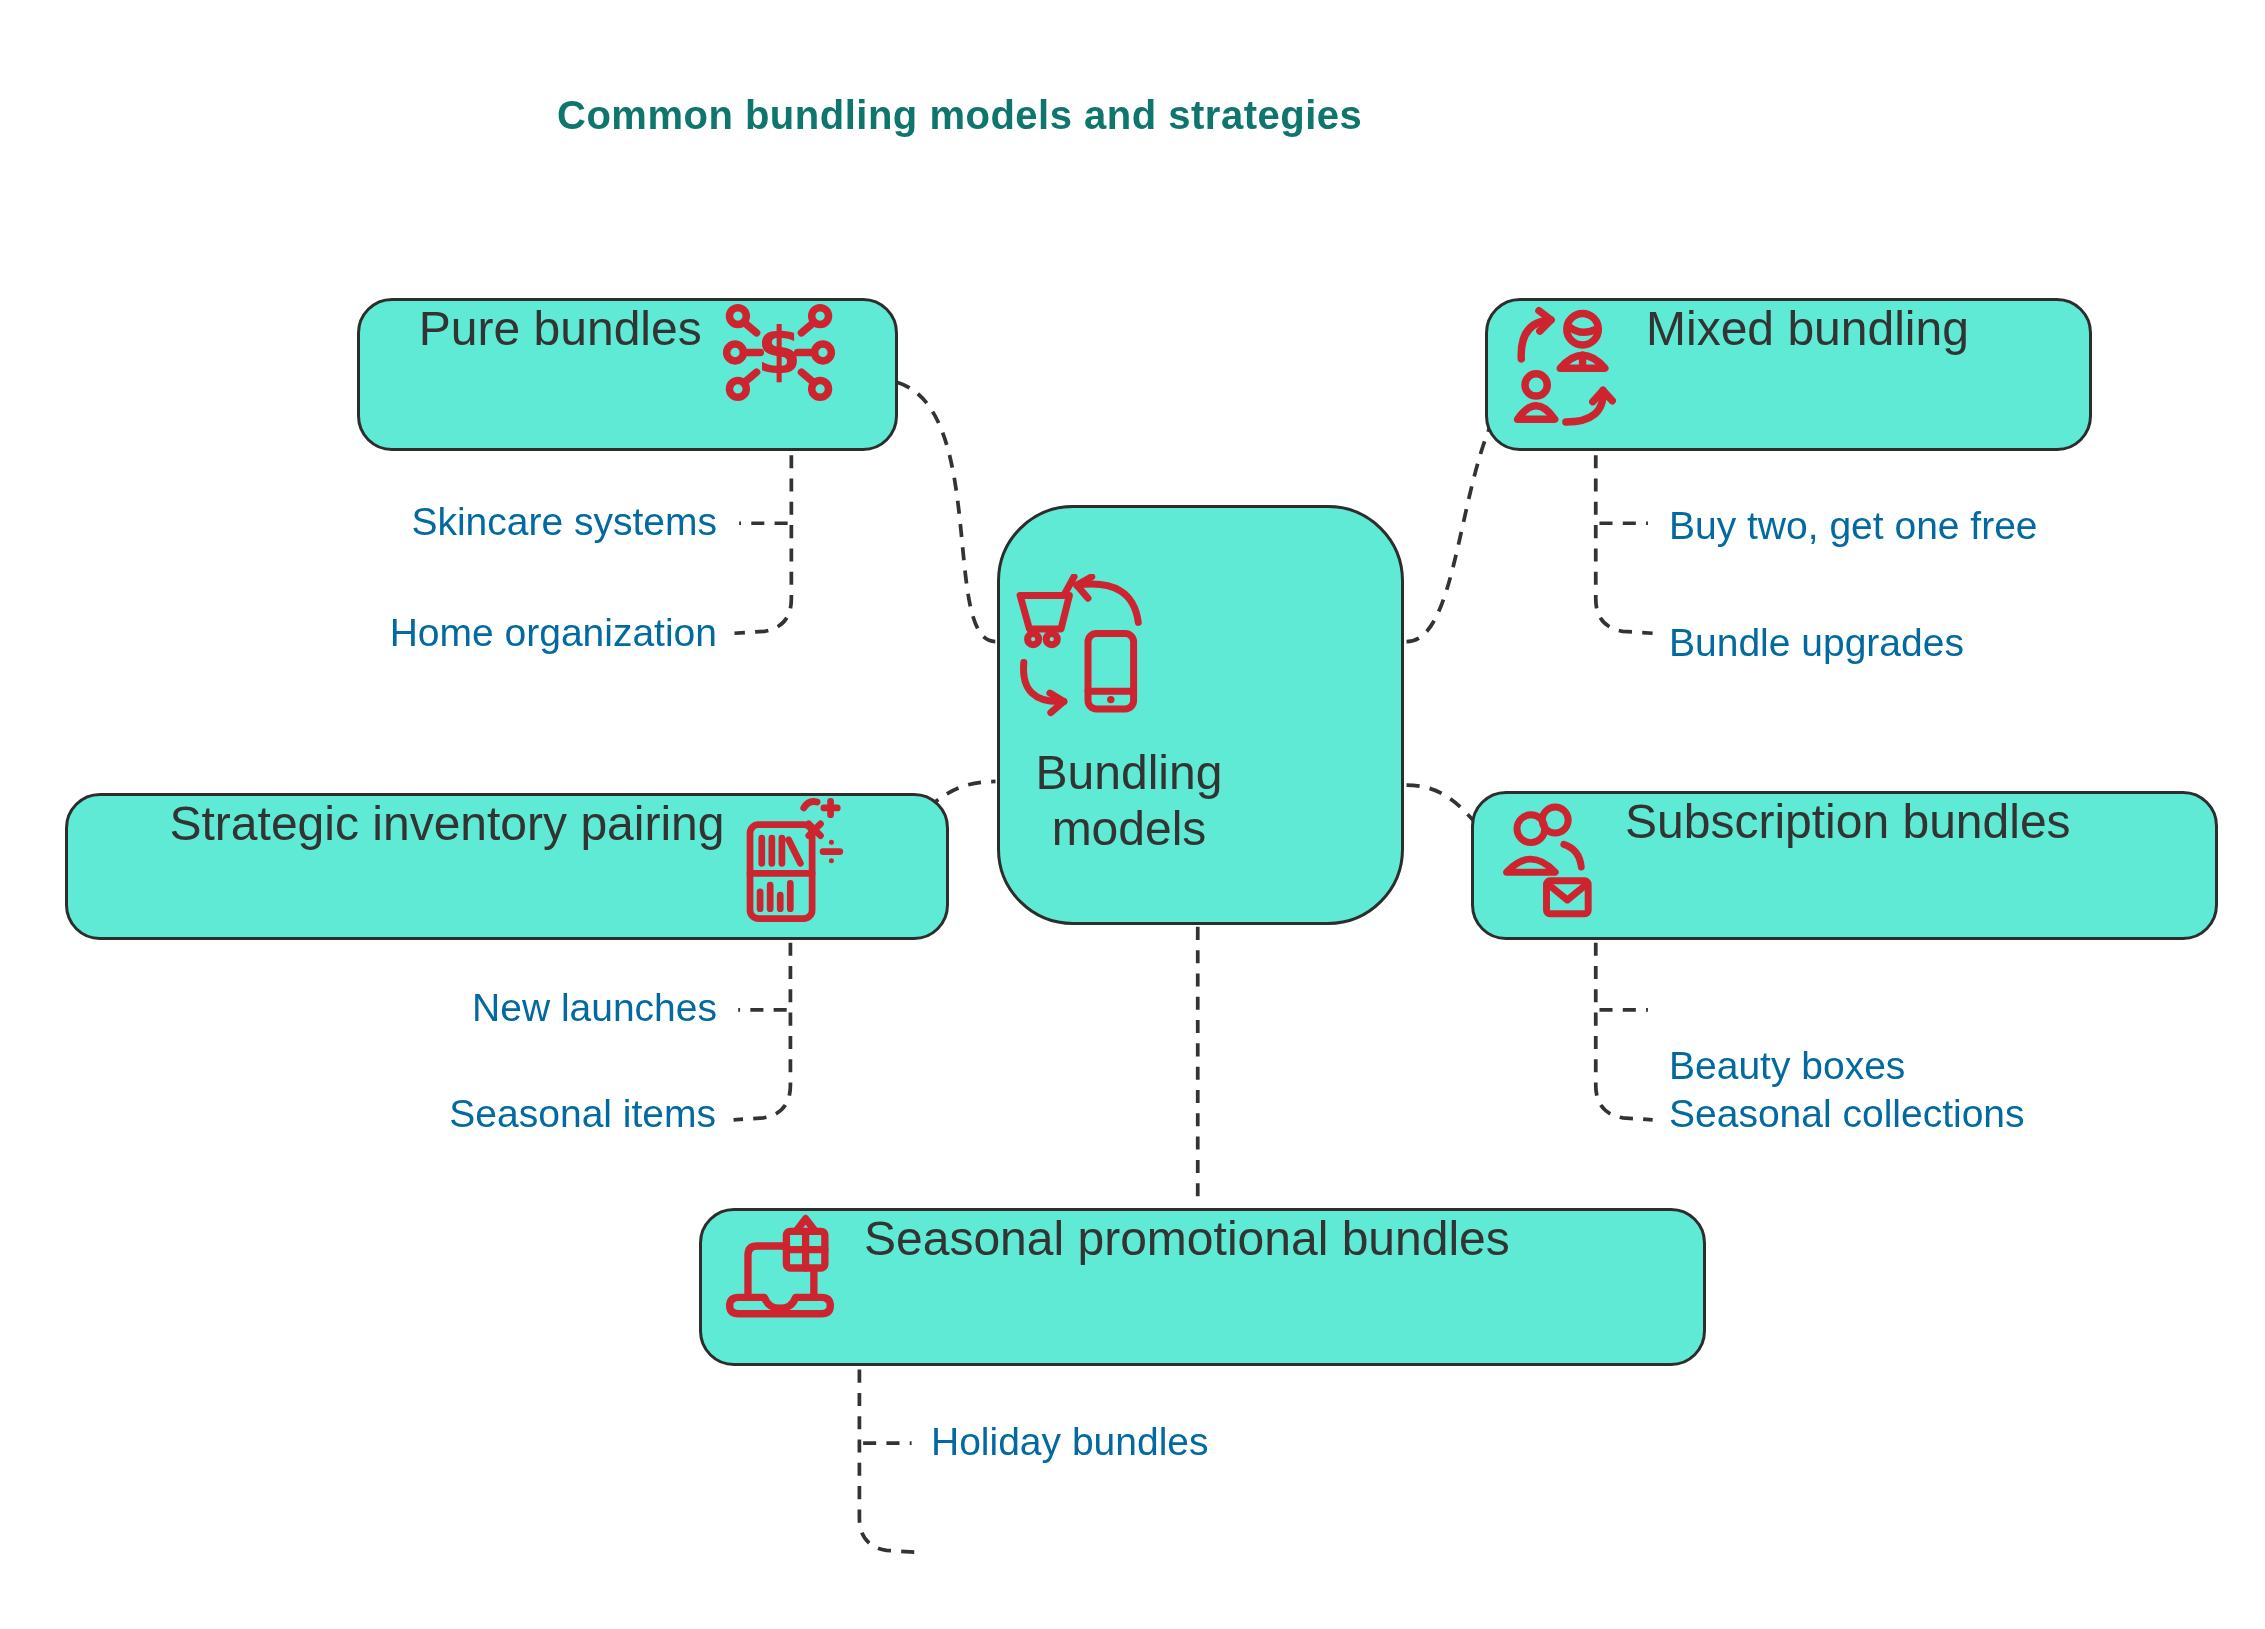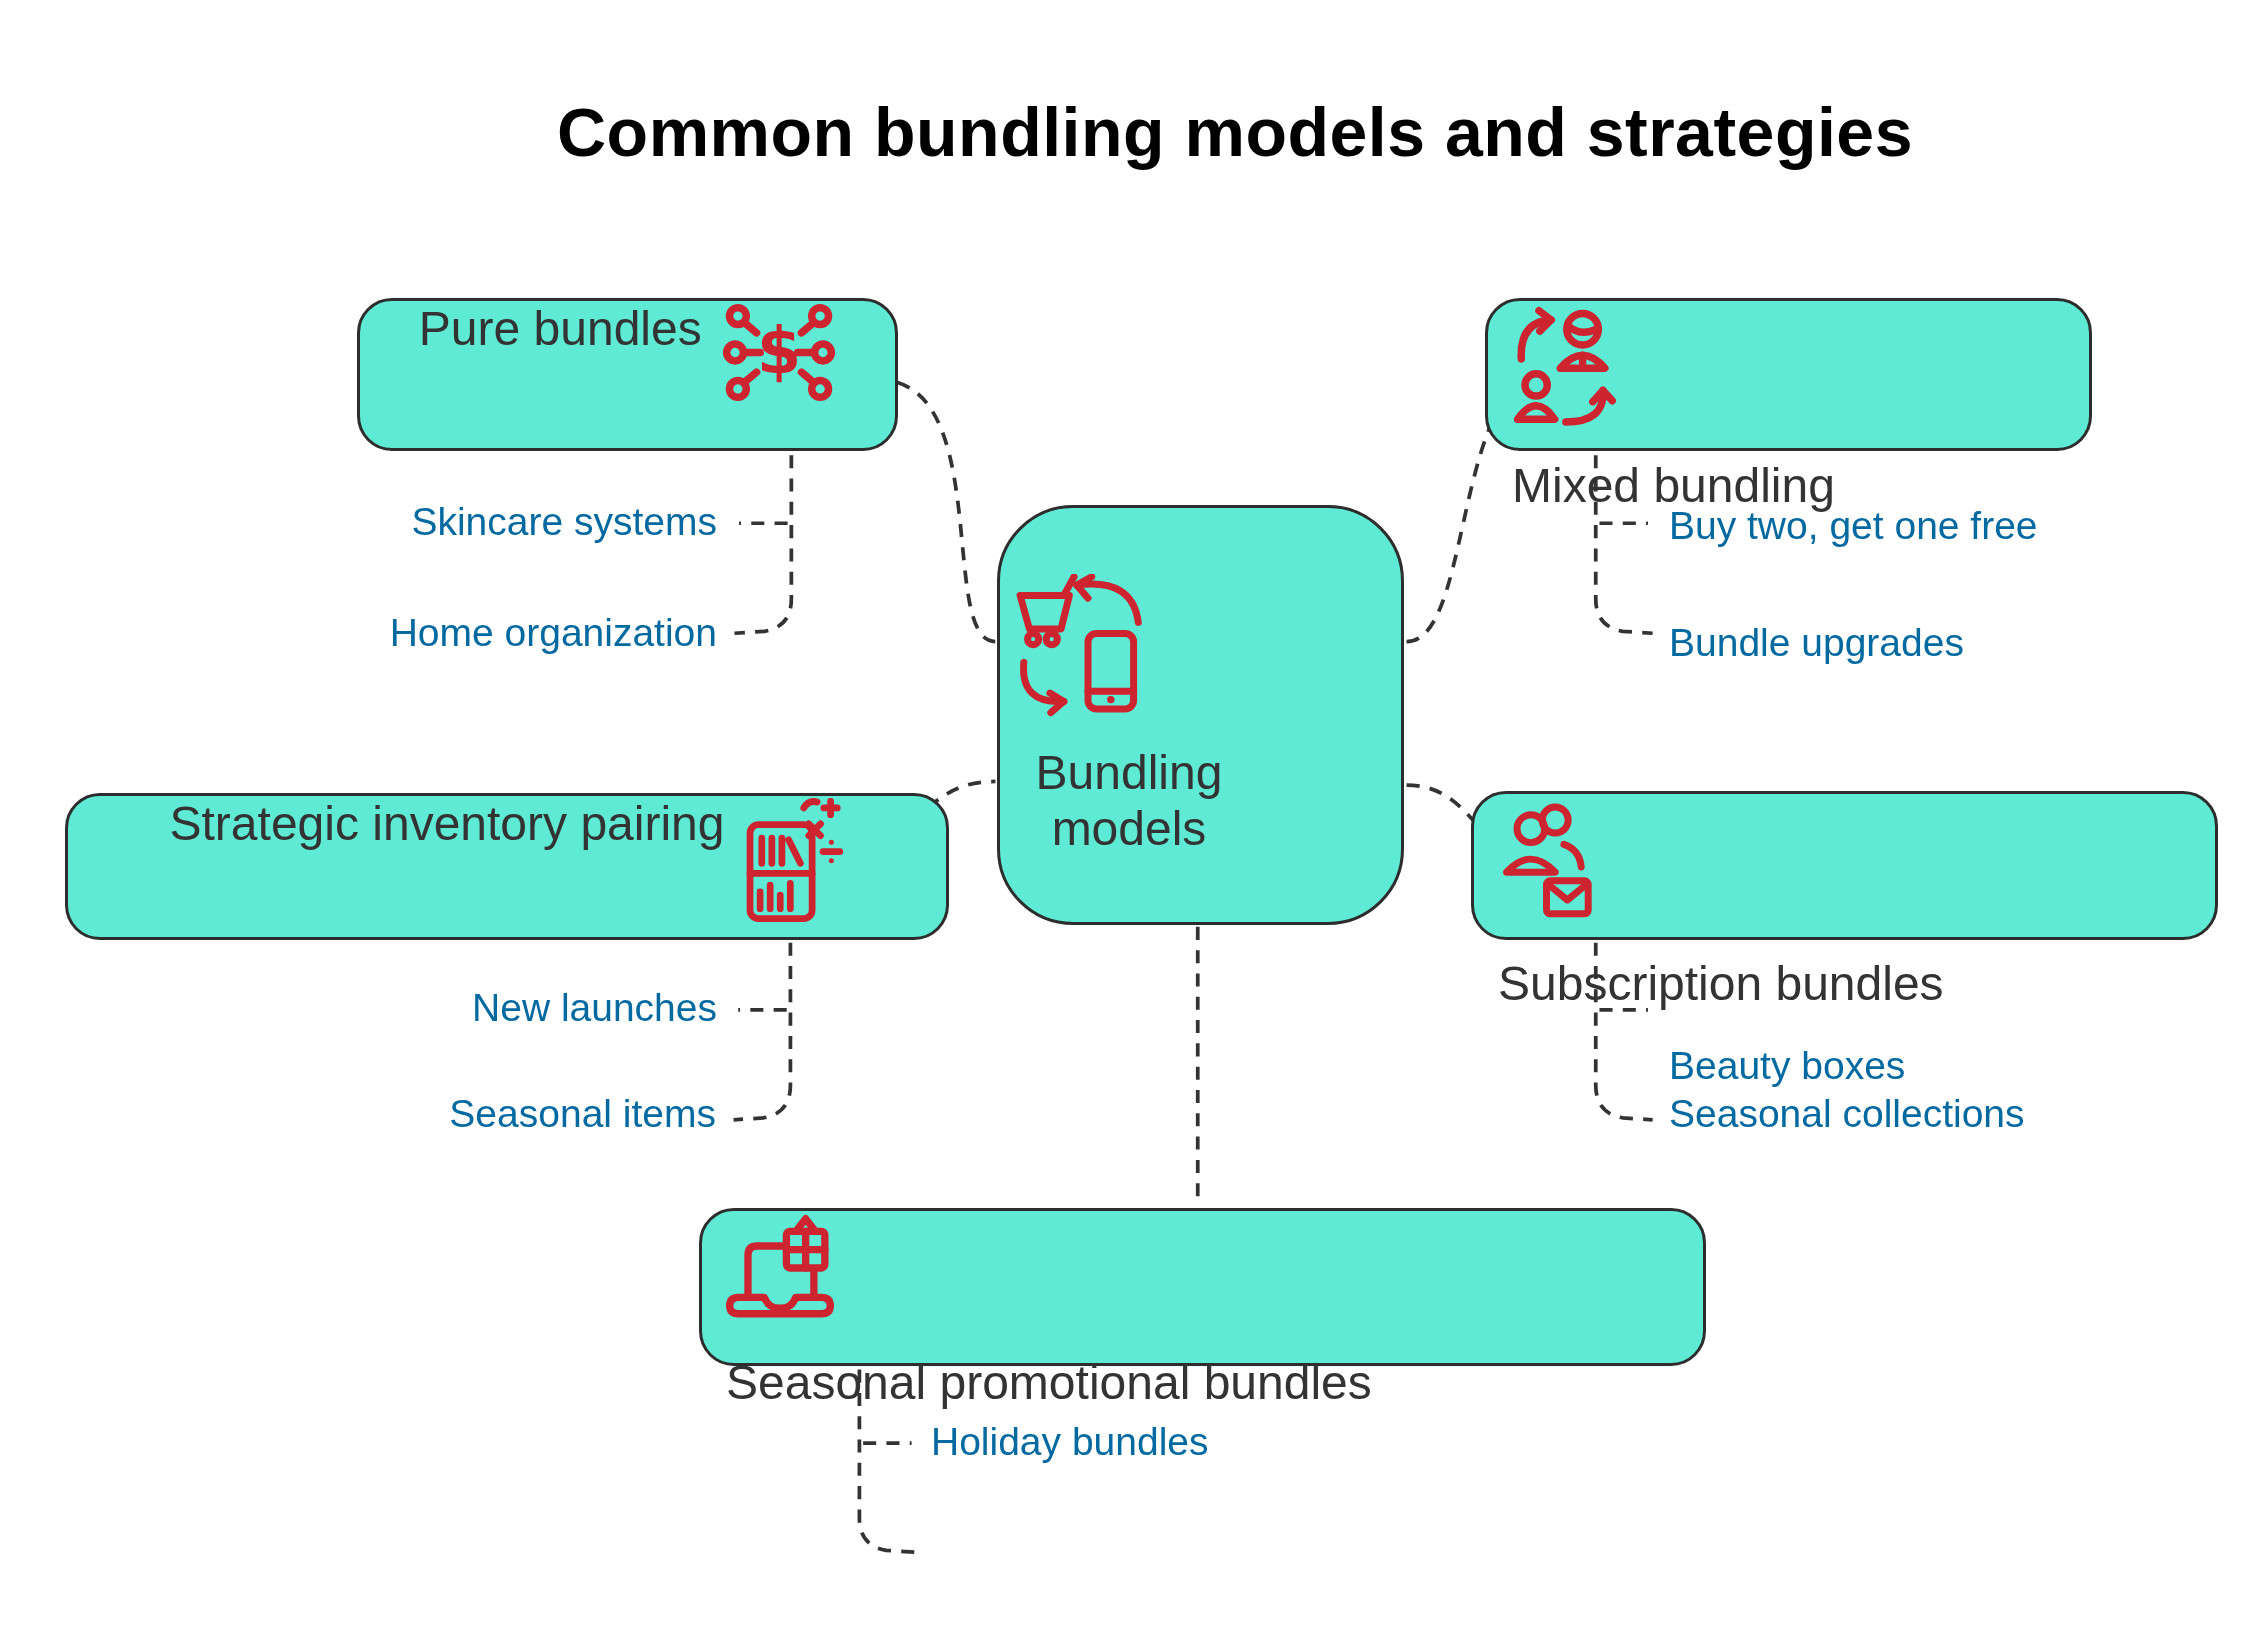--- a/index.html
+++ b/index.html
@@ -1,31 +1,31 @@
 <!DOCTYPE html>
 <html style="font-size:15px"><head>
 <meta charset="utf-8">
 <style>
   html,body{margin:0;padding:0;background:#ffffff;}
   .canvas{
     position:relative;width:2265px;height:1630px;background:#ffffff;
     font-family:"Liberation Sans","DejaVu Sans",sans-serif;color:#333333;overflow:hidden;
   }
   .title{
-    position:absolute;left:557px;top:93px;font-size:68px;font-weight:600;
-    color:#000000;white-space:nowrap;letter-spacing:0.5px;text-align:center;
+    position:absolute;left:557px;top:93px;font-size:40px;font-weight:600;
+    color:#0f766e;white-space:nowrap;letter-spacing:0.5px;text-align:center;
   }
   svg.wires{position:absolute;left:0;top:0;width:2265px;height:1630px;}
   .wire{fill:none;stroke:#333333;stroke-width:4;stroke-dasharray:14 11;}
   .node{
     position:absolute;box-sizing:border-box;background:#5eead4;
     border:3.3px solid #2d2d2d;border-radius:35px;
     display:flex;align-items:flex-start;justify-content:center;gap:20.5px;
   }
-  .node--left-align{justify-content:flex-start;padding-left:24px;gap:30px;flex-direction:column;}
+  .node--left-align{justify-content:flex-start;padding-left:24px;gap:30px;}
   .node-label{font-size:48px;color:#333333;white-space:nowrap;}
   .node--central{
     border-radius:76px;flex-direction:column;gap:24px;justify-content:center;padding:8px;
   }
   .node--central .node-label{white-space:normal;width:242px;text-align:center;line-height:1.16;}
   .icon{color:#cd2430;display:block;flex:none;}
   .icon svg{display:block;}
   .sub{position:absolute;font-size:39px;color:#0369a1;white-space:nowrap;line-height:1.2;}
   .sub--right{text-align:right;}
 </style>

